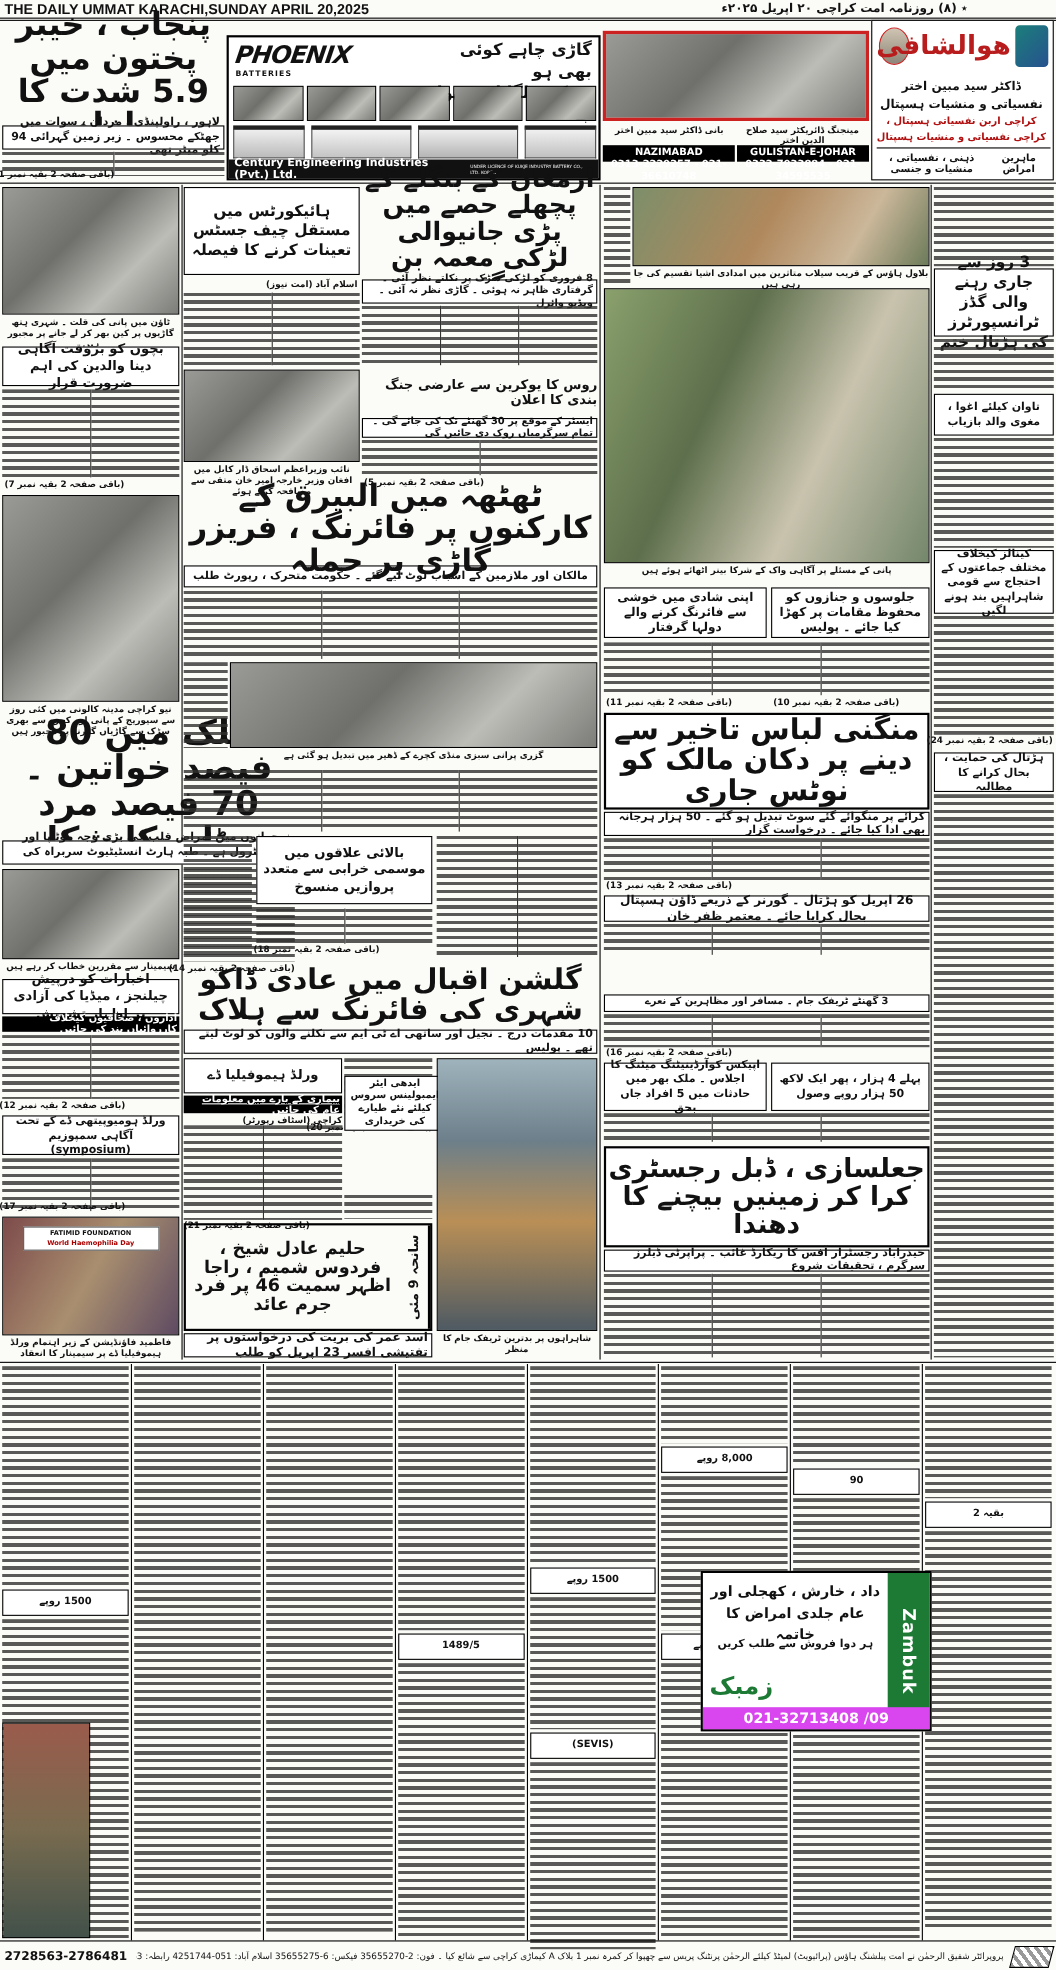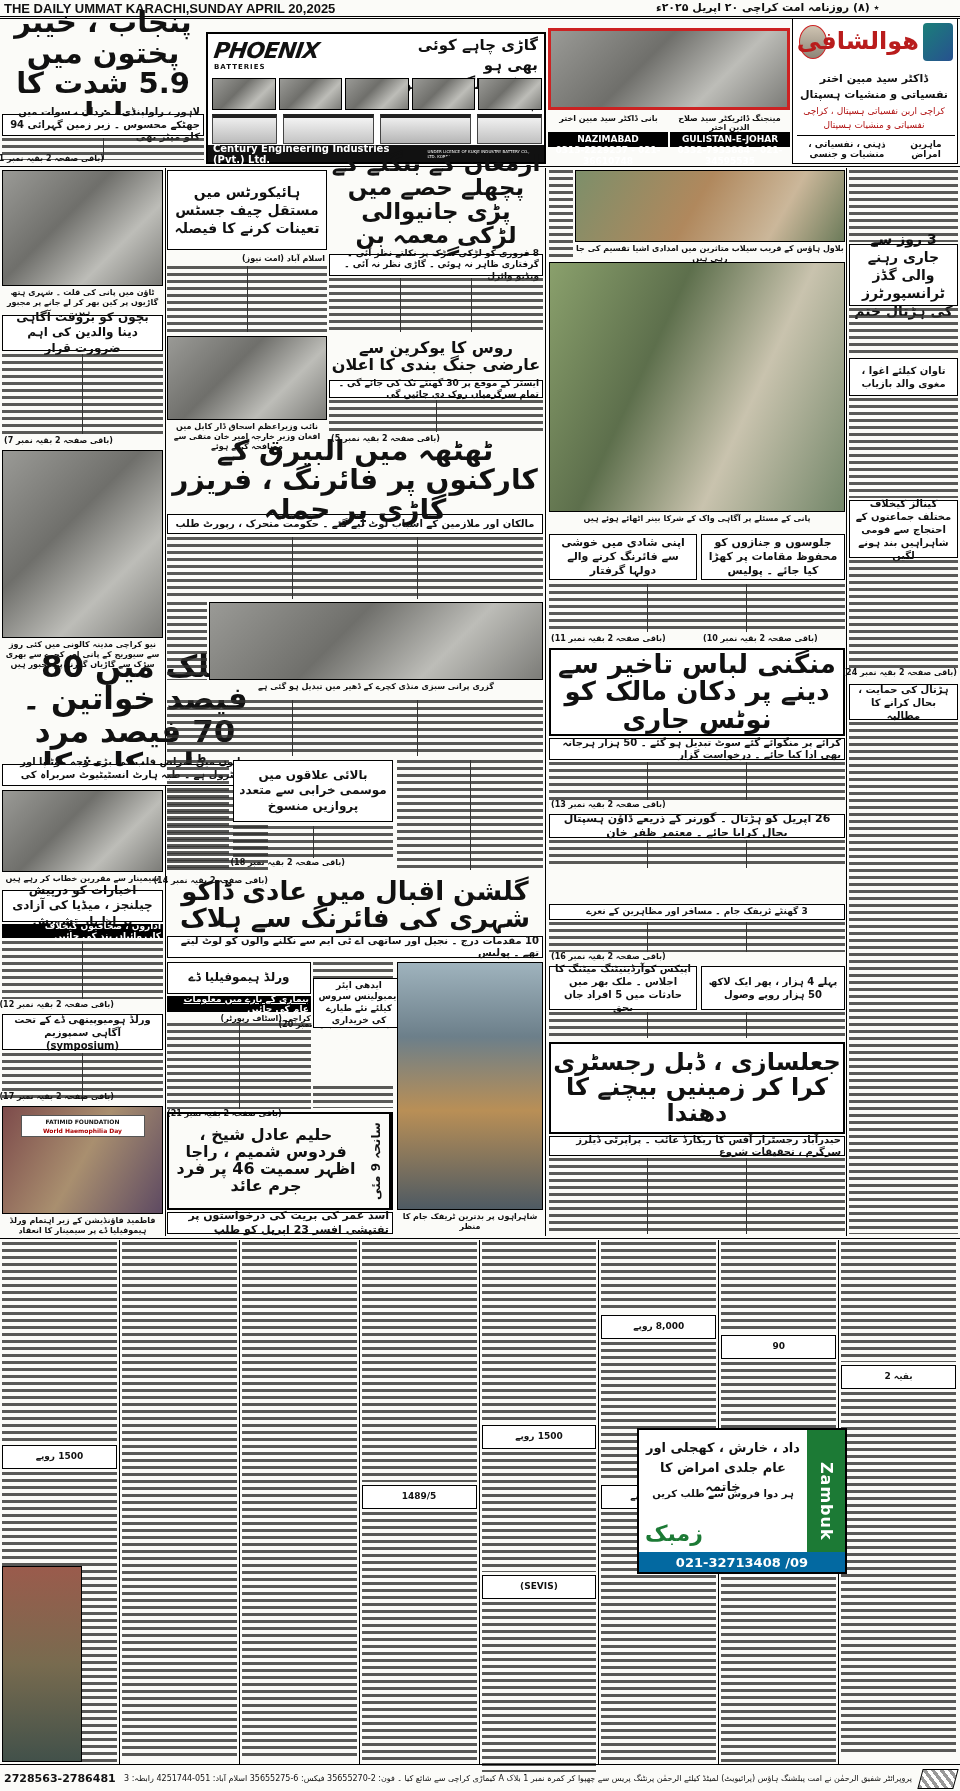--- a/index.html
+++ b/index.html
@@ -103,21 +103,21 @@
         <div class="l2">0332-7933884 - 021-34595535</div>
       </div>
     </div>
   </div>
 
   <div class="abs boxed1" style="left:792px;top:18px;width:166px;height:146px;">
     <div style="position:absolute;right:4px;top:4px;width:30px;height:38px;background:linear-gradient(135deg,#1b7f7a,#27518f);border-radius:4px;"></div>
     <div style="position:absolute;left:6px;top:6px;width:26px;height:32px;border:1px solid #c22;border-radius:50%;background:linear-gradient(180deg,#cfc4b2,#8d8578);"></div>
     <div class="rtl" style="position:absolute;right:38px;top:8px;width:86px;font-weight:900;font-size:24px;color:#b91c1c;text-align:center;">هوالشافی</div>
     <div class="rtl" style="position:absolute;right:4px;top:52px;width:158px;font-weight:900;font-size:11px;text-align:center;line-height:1.45;">ڈاکٹر سید مبین اختر نفسیاتی و منشیات ہسپتال</div>
-    <div class="rtl" style="position:absolute;right:4px;top:86px;width:158px;font-weight:normal;font-size:9px;color:#b01010;text-align:center;line-height:1.5;">کراچی اربن نفسیاتی ہسپتال ، کراچی نفسیاتی و منشیات ہسپتال</div>
+    <div class="rtl" style="position:absolute;right:4px;top:86px;width:158px;font-weight:bold;font-size:9px;color:#b01010;text-align:center;line-height:1.5;">کراچی اربن نفسیاتی ہسپتال ، کراچی نفسیاتی و منشیات ہسپتال</div>
     <div style="position:absolute;left:4px;bottom:4px;width:158px;display:flex;direction:rtl;border-top:1px solid #000;padding-top:3px;font-size:9px;font-weight:bold;">
       <div style="flex:0 0 58px;text-align:center;">ماہرین امراض</div>
       <div style="flex:1;text-align:center;">ذہنی ، نفسیاتی ، منشیات و جنسی</div>
     </div>
   </div>
 
   <div class="abs hrule" style="left:0;top:166px;width:960px;"></div>
 
   <div class="abs vrule" style="left:165px;top:168px;height:1068px;"></div>
   <div class="abs vrule" style="left:545px;top:168px;height:1068px;"></div>
@@ -177,21 +177,21 @@
   <div class="abs subbar" style="left:329px;top:254px;width:214px;height:22px;font-size:9px;">8 فروری کو لڑکی سڑک پر نکلتے نظر آئی ۔ گرفتاری ظاہر نہ ہوئی ۔ گاڑی نظر نہ آئی ۔ ویڈیو وائرل</div>
   <div class="abs simcols" style="left:329px;top:278px;width:214px;height:54px;">
       <div class="sim"></div>
       <div class="sim"></div>
       <div class="sim"></div>
     </div>
 
   <div class="abs ph" style="left:167px;top:336px;width:160px;height:84px;"></div>
   <div class="abs caption" style="left:167px;top:422px;width:160px;height:22px;">نائب وزیراعظم اسحاق ڈار کابل میں افغان وزیر خارجہ امیر خان متقی سے مصافحہ کرتے ہوئے</div>
 
-  <div class="abs h-big" style="left:329px;top:336px;width:214px;height:42px;font-size:16px;">روس کا یوکرین سے عارضی جنگ بندی کا اعلان</div>
+  <div class="abs h-big" style="left:329px;top:336px;width:214px;height:42px;font-size:12px;text-align:right;">روس کا یوکرین سے عارضی جنگ بندی کا اعلان</div>
   <div class="abs subbar" style="left:329px;top:380px;width:214px;height:18px;font-size:9px;">ایسٹر کے موقع پر 30 گھنٹے تک کی جائے گی ۔ تمام سرگرمیاں روک دی جائیں گی</div>
   <div class="abs simcols" style="left:329px;top:400px;width:214px;height:32px;">
       <div class="sim"></div>
       <div class="sim"></div>
     </div>
   <div class="abs trailer" style="left:331px;top:434px;width:110px;">(باقی صفحہ 2 بقیہ نمبر 5)</div>
 
   <div class="abs subbar" style="left:167px;top:514px;width:376px;height:20px;">مالکان اور ملازمین کے اسباب لوٹ لیے گئے ۔ حکومت متحرک ، رپورٹ طلب</div>
   <div class="abs h-big" style="left:167px;top:448px;width:376px;height:64px;font-size:28px;">ٹھٹھہ میں البیرق کے کارکنوں پر فائرنگ ، فریزر گاڑی پر حملہ</div>
   <div class="abs simcols" style="left:167px;top:537px;width:376px;height:62px;">
@@ -385,21 +385,21 @@
 
   <div class="abs ph color-protest" style="left:2px;top:1566px;width:80px;height:196px;"></div>
 
   <div class="abs boxed" style="left:637px;top:1428px;width:210px;height:146px;background:#fff;">
     <div style="position:absolute;right:0;top:0;width:38px;height:100%;background:#1c7a35;display:flex;align-items:center;justify-content:center;">
       <div style="writing-mode:vertical-rl;color:#fff;font-weight:900;font-size:16px;letter-spacing:1px;">Zambuk</div>
     </div>
     <div class="rtl" style="position:absolute;right:42px;top:8px;width:160px;font-weight:900;font-size:13px;text-align:center;line-height:1.5;">داد ، خارش ، کھجلی اور عام جلدی امراض کا خاتمہ</div>
     <div class="rtl" style="position:absolute;right:42px;top:58px;width:160px;font-size:10px;font-weight:bold;text-align:center;">ہر دوا فروش سے طلب کریں</div>
     <div style="position:absolute;left:6px;bottom:26px;font-weight:900;font-size:22px;color:#1c7a35;direction:rtl;">زمبک</div>
-    <div style="position:absolute;left:0;bottom:0;width:100%;height:20px;background:#0369a1;color:#fff;display:flex;align-items:center;justify-content:center;font-weight:900;font-size:13px;">021-32713408 /09</div>
+    <div style="position:absolute;left:0;bottom:0;width:100%;height:20px;background:#d946ef;color:#fff;display:flex;align-items:center;justify-content:center;font-weight:900;font-size:13px;">021-32713408 /09</div>
   </div>
 
   <div class="abs" style="left:0;top:1764px;width:960px;height:2px;border-top:1px solid #000;"></div>
   <div class="abs" style="left:0;top:1766px;width:960px;height:25px;display:flex;align-items:center;gap:8px;padding:0 4px;box-sizing:border-box;">
     <div style="font-weight:900;font-size:11px;white-space:nowrap;">2728563-2786481</div>
     <div class="rtl" style="flex:1;font-size:8px;text-align:center;overflow:hidden;white-space:nowrap;">پروپرائٹر شفیق الرحمٰن نے امت پبلشنگ ہاؤس (پرائیویٹ) لمیٹڈ کیلئے الرحمٰن پرنٹنگ پریس سے چھپوا کر کمرہ نمبر 1 بلاک A کیماڑی کراچی سے شائع کیا ۔ فون: 2-35655270 فیکس: 6-35655275 اسلام آباد: 051-4251744 رابطہ: 2728563-2786481</div>
     <div style="width:34px;height:18px;background:repeating-linear-gradient(45deg,#999 0 3px,#fff 3px 6px);border:1px solid #000;transform:skewX(-15deg);"></div>
   </div>
 
 </div>

